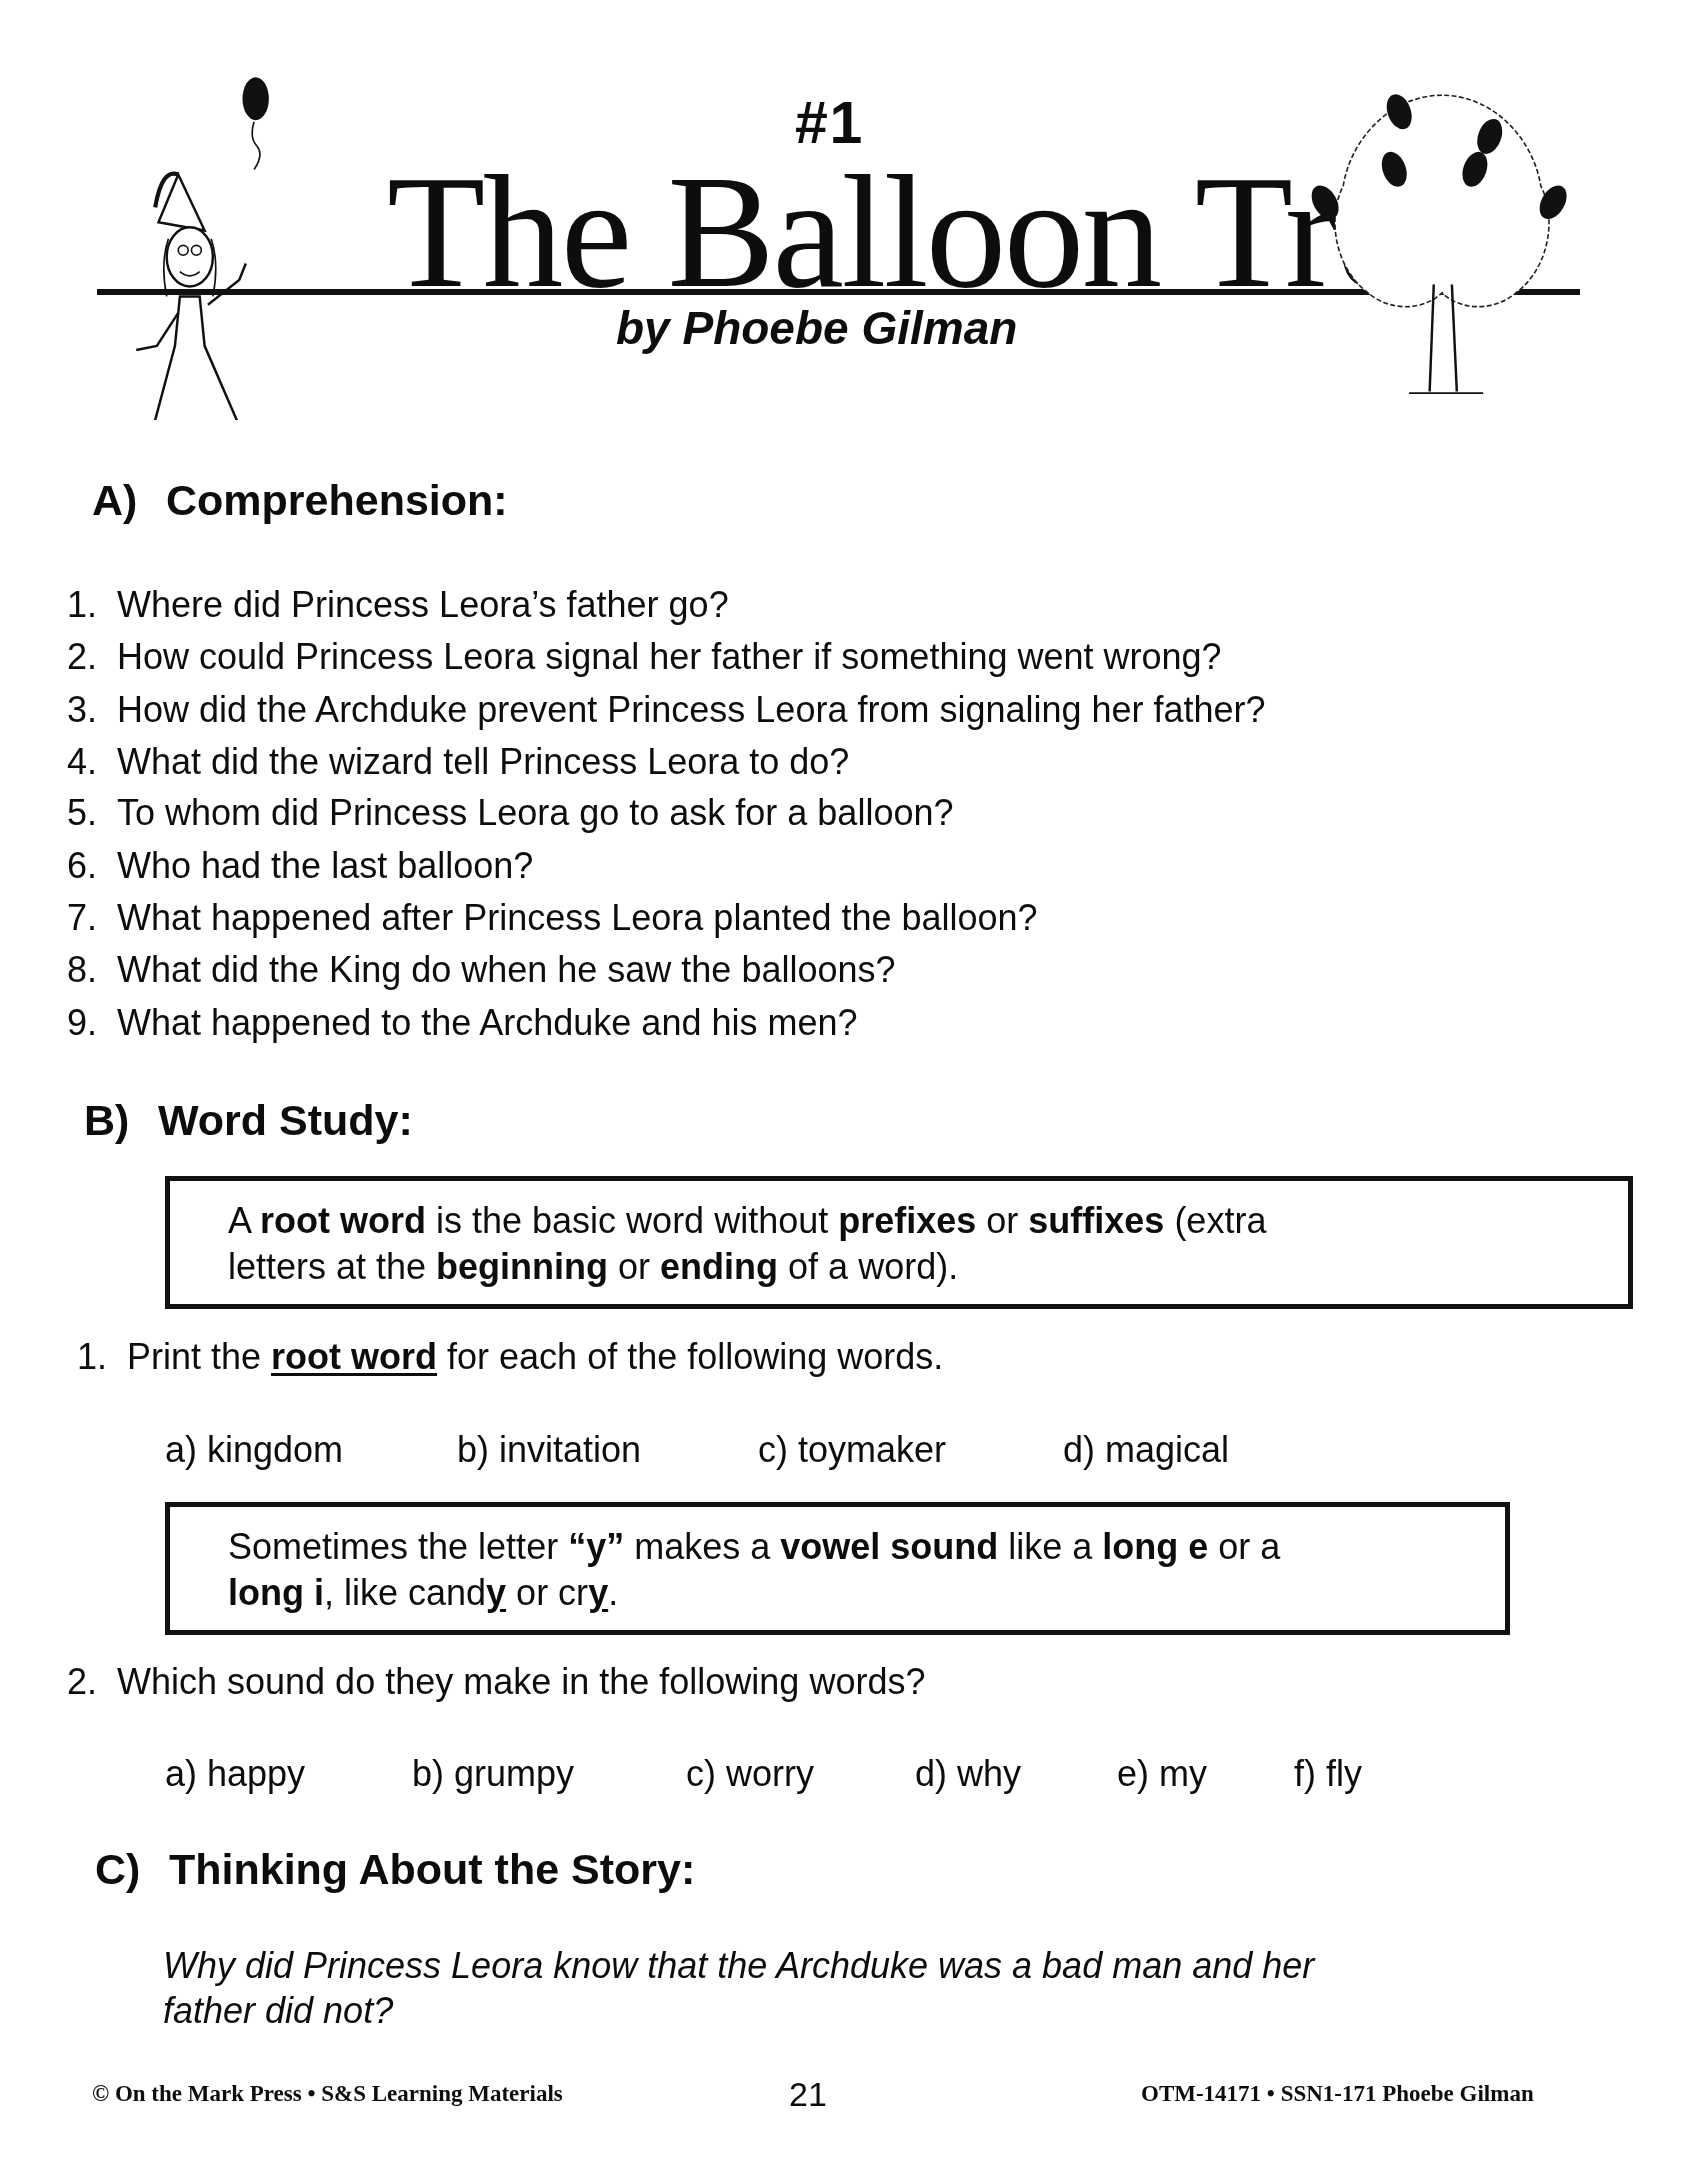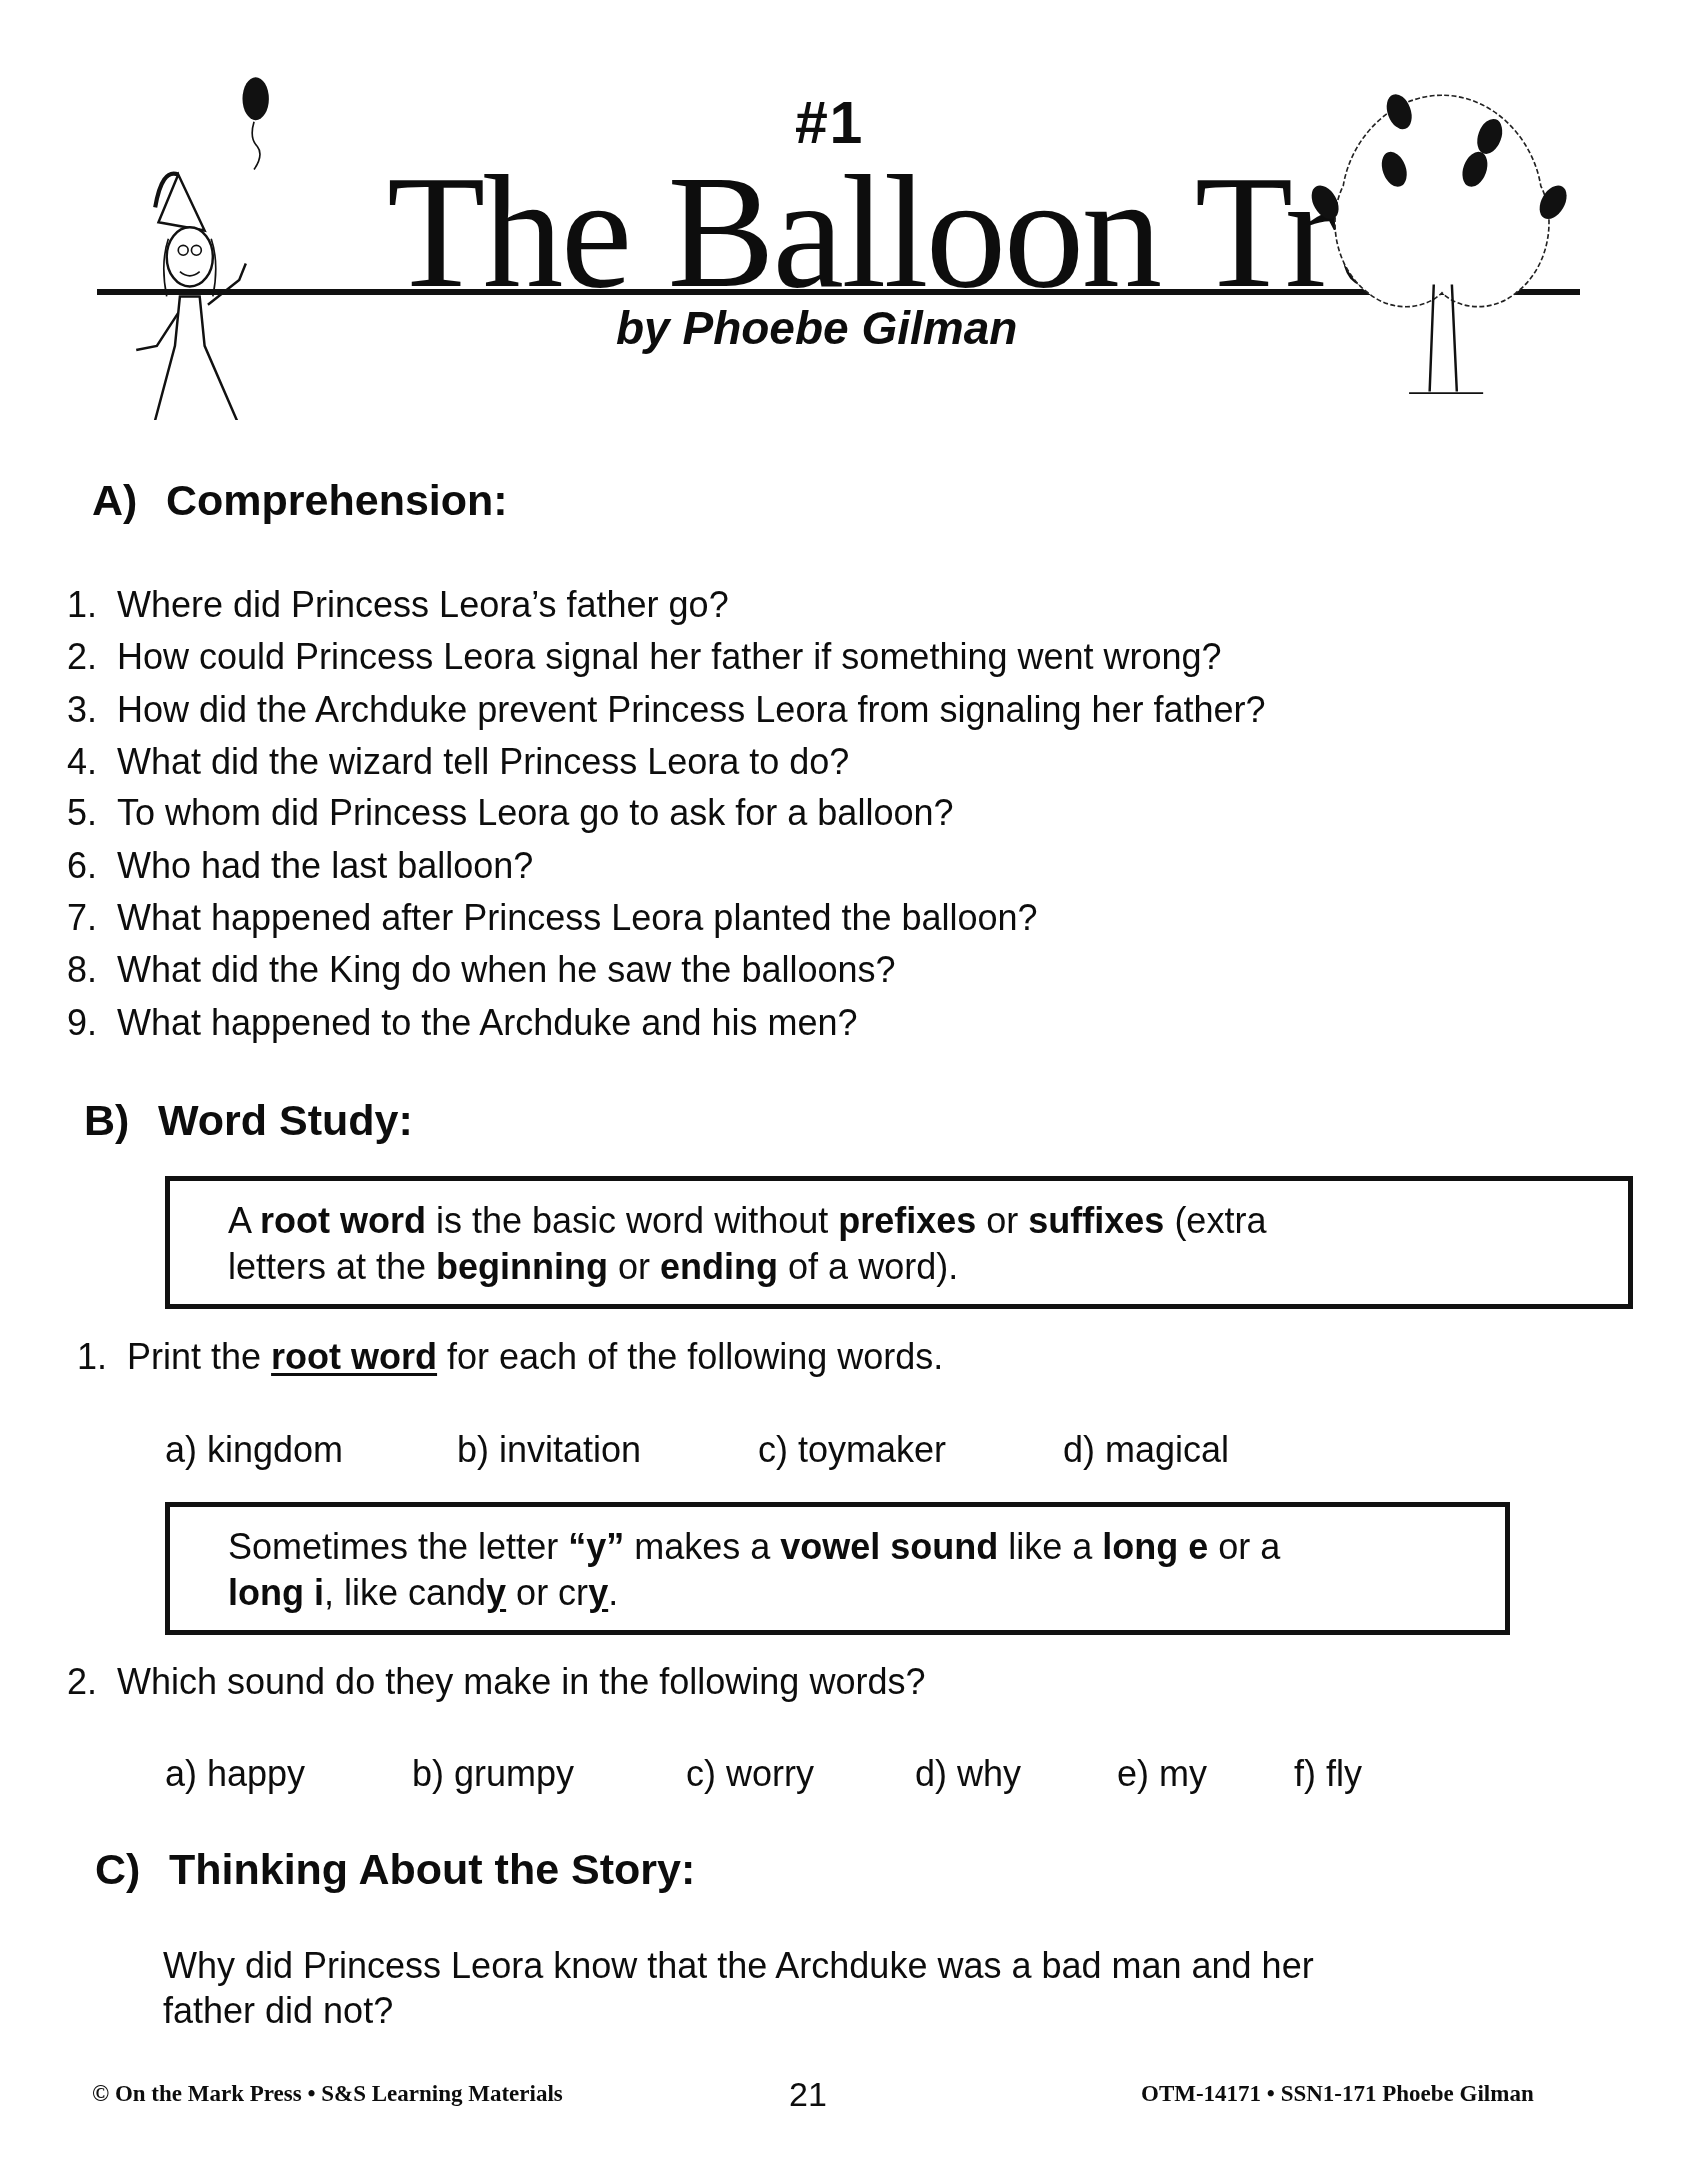--- a/index.html
+++ b/index.html
@@ -136,21 +136,21 @@
   <span class="opt" style="left:521px;">c) worry</span>
   <span class="opt" style="left:750px;">d) why</span>
   <span class="opt" style="left:952px;">e) my</span>
   <span class="opt" style="left:1129px;">f) fly</span>
 </div>
 
 <div class="abs sec-head" style="left:95px; top:1845px;">
   <span class="letter">C)</span><span class="ttl">Thinking About the Story</span><span>:</span>
 </div>
 
-<div class="abs" style="left:163px; top:1943px; font-size:36px; line-height:45px; white-space:nowrap;">
+<div class="abs" style="left:163px; top:1943px; font-size:36px; line-height:45px; white-space:nowrap;font-style:italic;">
   <span>Why did Princess Leora know that the Archduke was a bad man and her</span><br>
   <span>father did not?</span>
 </div>
 
 <div class="abs footer" style="left:92px; top:2081px;">© On the Mark Press • S&amp;S Learning Materials</div>
 <div class="abs pagenum" style="left:789px; top:2075px;">21</div>
 <div class="abs footer" style="left:1141px; top:2081px;">OTM-14171 • SSN1-171 Phoebe Gilman</div>
 
 
 </body></html>

